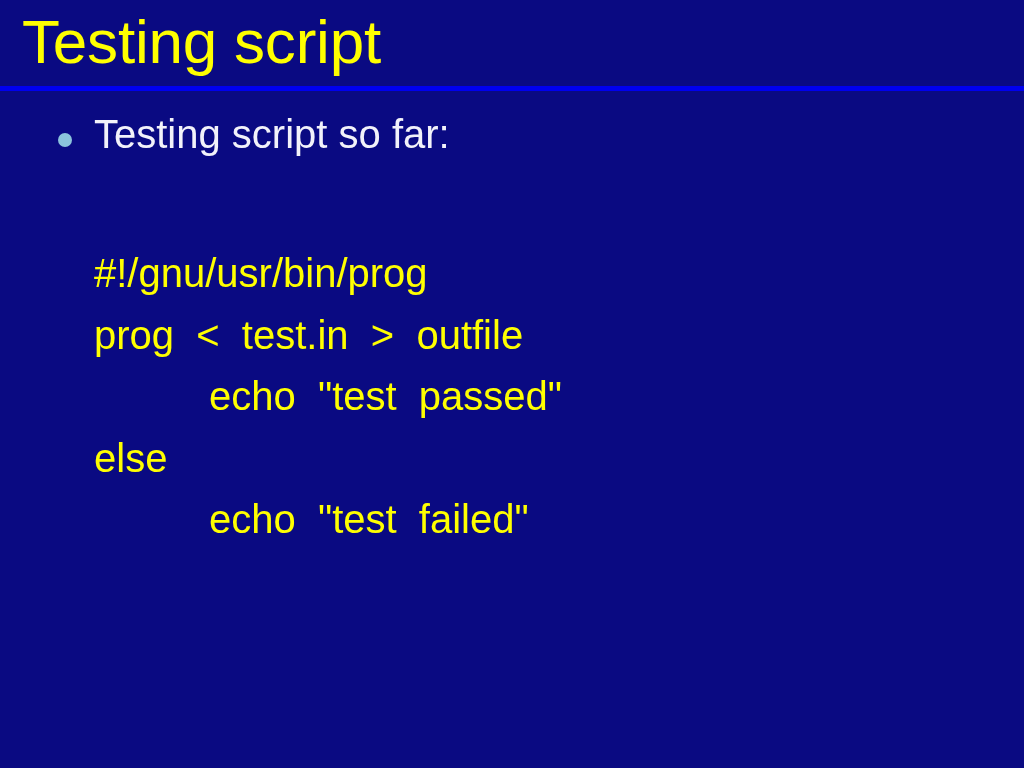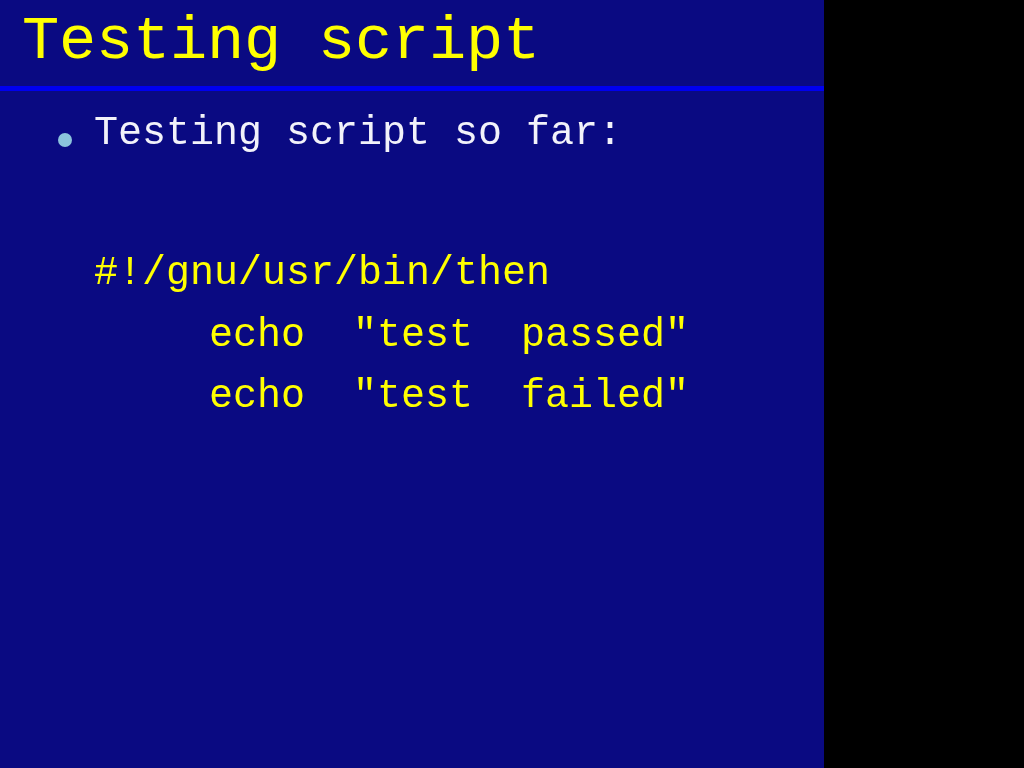--- a/index.html
+++ b/index.html
@@ -2,25 +2,25 @@
 <html><head>
 <meta charset="utf-8">
 <style>
   html, body {
     margin: 0;
     padding: 0;
     background: #000000;
   }
   #slide {
     position: relative;
-    width: 824px;
+    width: 1024px;
     height: 768px;
     overflow: hidden;
     background: #0a0a82;
-    font-family: Liberation Mono, monospace;
+    font-family: Liberation Sans, sans-serif;
     -webkit-font-smoothing: none;
   }
   
   #title-text {
     position: absolute;
     left: 22px;
     top: 6px;
     font-size: 62px;
     line-height: 72px;
     font-weight: normal;
@@ -98,19 +98,21 @@
   <div id="title-rule"></div>
 
   <div id="body-area">
 
     <div class="bullet-row">
       <span class="bullet-dot"></span>
       <span class="bullet-label">Testing script so far:</span>
     </div>
 
     <div id="code-block">
-      <div class="code-line">#!/gnu/usr/bin/then</div>
+      <div class="code-line">#!/gnu/usr/bin/prog</div>
+      <div class="code-line">prog  &lt;  test.in  &gt;  outfile</div>
       <div class="code-line indent-1">echo  "test  passed"</div>
+      <div class="code-line">else</div>
       <div class="code-line indent-1">echo  "test  failed"</div>
     </div>
 
   </div>
 </div>
 
 </body></html>

